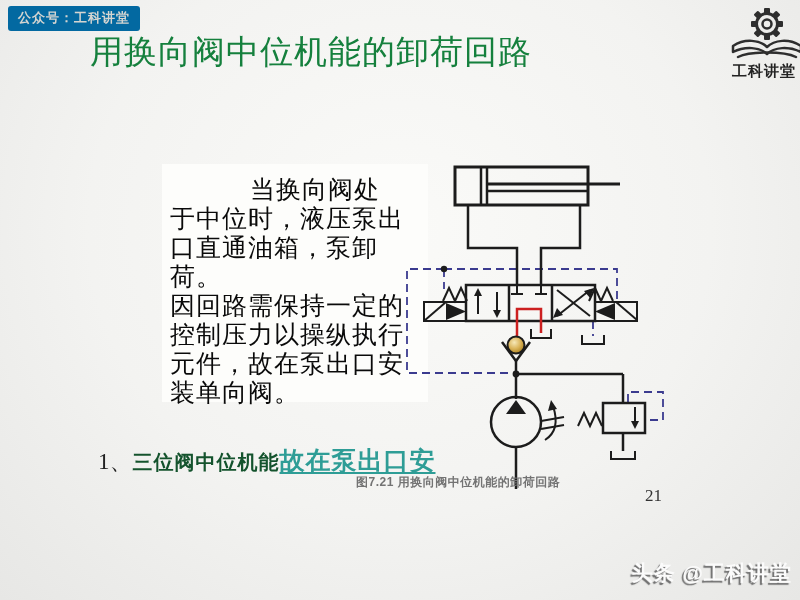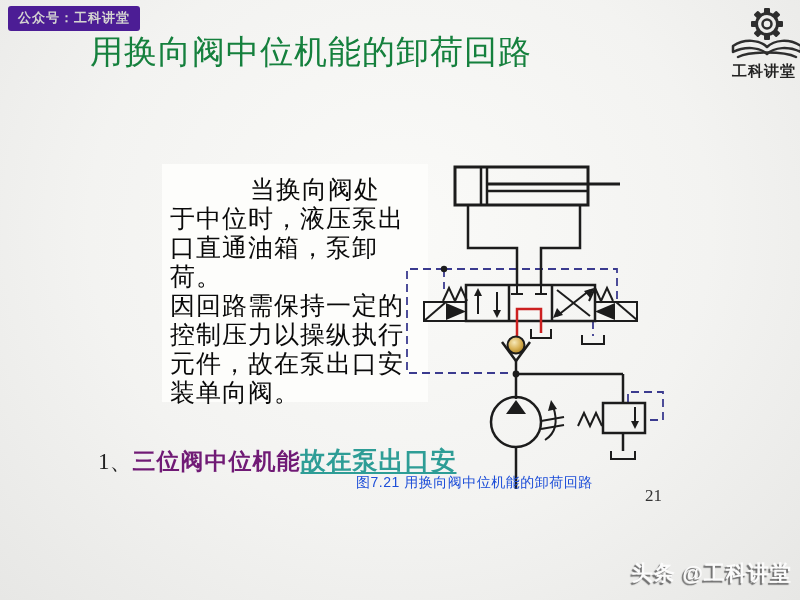--- a/index.html
+++ b/index.html
@@ -6,21 +6,21 @@
   body{
     width:800px;height:600px;overflow:hidden;position:relative;
     font-family:"Liberation Sans","DejaVu Sans",sans-serif;
     background:radial-gradient(ellipse at 50% 38%, #fafaf8 0%, #f3f3f1 55%, #e7e7e5 100%);
   }
   .abs{position:absolute;}
 
   
   .badge{
     left:8px;top:6px;padding:3px 10px 4px 10px;border-radius:3px;
-    background:#4c1d95;color:#d5d5d1;font-size:13px;font-weight:bold;letter-spacing:1px;
+    background:#0369a1;color:#d5d5d1;font-size:13px;font-weight:bold;letter-spacing:1px;
   }
 
   
   .title{
     left:90px;top:30px;width:560px;
     font-family:"Liberation Serif","DejaVu Serif",serif;
     font-size:33px;color:#15803d;letter-spacing:1px;white-space:nowrap;
   }
 
   
@@ -34,28 +34,28 @@
   }
   .note-text{
     font-family:"Liberation Serif","DejaVu Serif",serif;
     font-size:25px;line-height:29px;color:#0a0a0a;letter-spacing:1px;
     white-space:pre-line;text-indent:80px;
   }
 
   
   .heading{left:98px;top:444px;white-space:nowrap;}
   .heading .idx{font-family:"Liberation Serif","DejaVu Serif",serif;font-size:23px;color:#222;}
-  .heading .dark{font-size:23px;font-weight:bold;color:#701a75;letter-spacing:1px;}
+  .heading .dark{font-size:20px;font-weight:bold;color:#14532d;letter-spacing:1px;}
   .heading .teal{
     font-size:25px;font-weight:bold;color:#2E9D96;letter-spacing:1px;
     text-decoration:underline;text-decoration-thickness:2px;text-underline-offset:3px;
   }
 
   
-  .caption{left:356px;top:474px;font-size:14px;font-weight:normal;color:#1d4ed8;letter-spacing:0.5px;white-space:nowrap;}
+  .caption{left:356px;top:474px;font-size:12px;font-weight:bold;color:#737373;letter-spacing:0.5px;white-space:nowrap;}
   .pagenum{left:637px;top:486px;font-family:"Liberation Serif","DejaVu Serif",serif;font-size:17px;color:#333;margin-left:8px;}
 
   
   .watermark{
     right:8px;top:559px;font-size:21px;font-weight:bold;color:#fbfbfb;letter-spacing:1px;
     text-shadow:-2px 2px 1px #6e6e6e;
   }
 
   svg{display:block;}
   .diagram-svg{position:absolute;left:0;top:0;pointer-events:none;}

